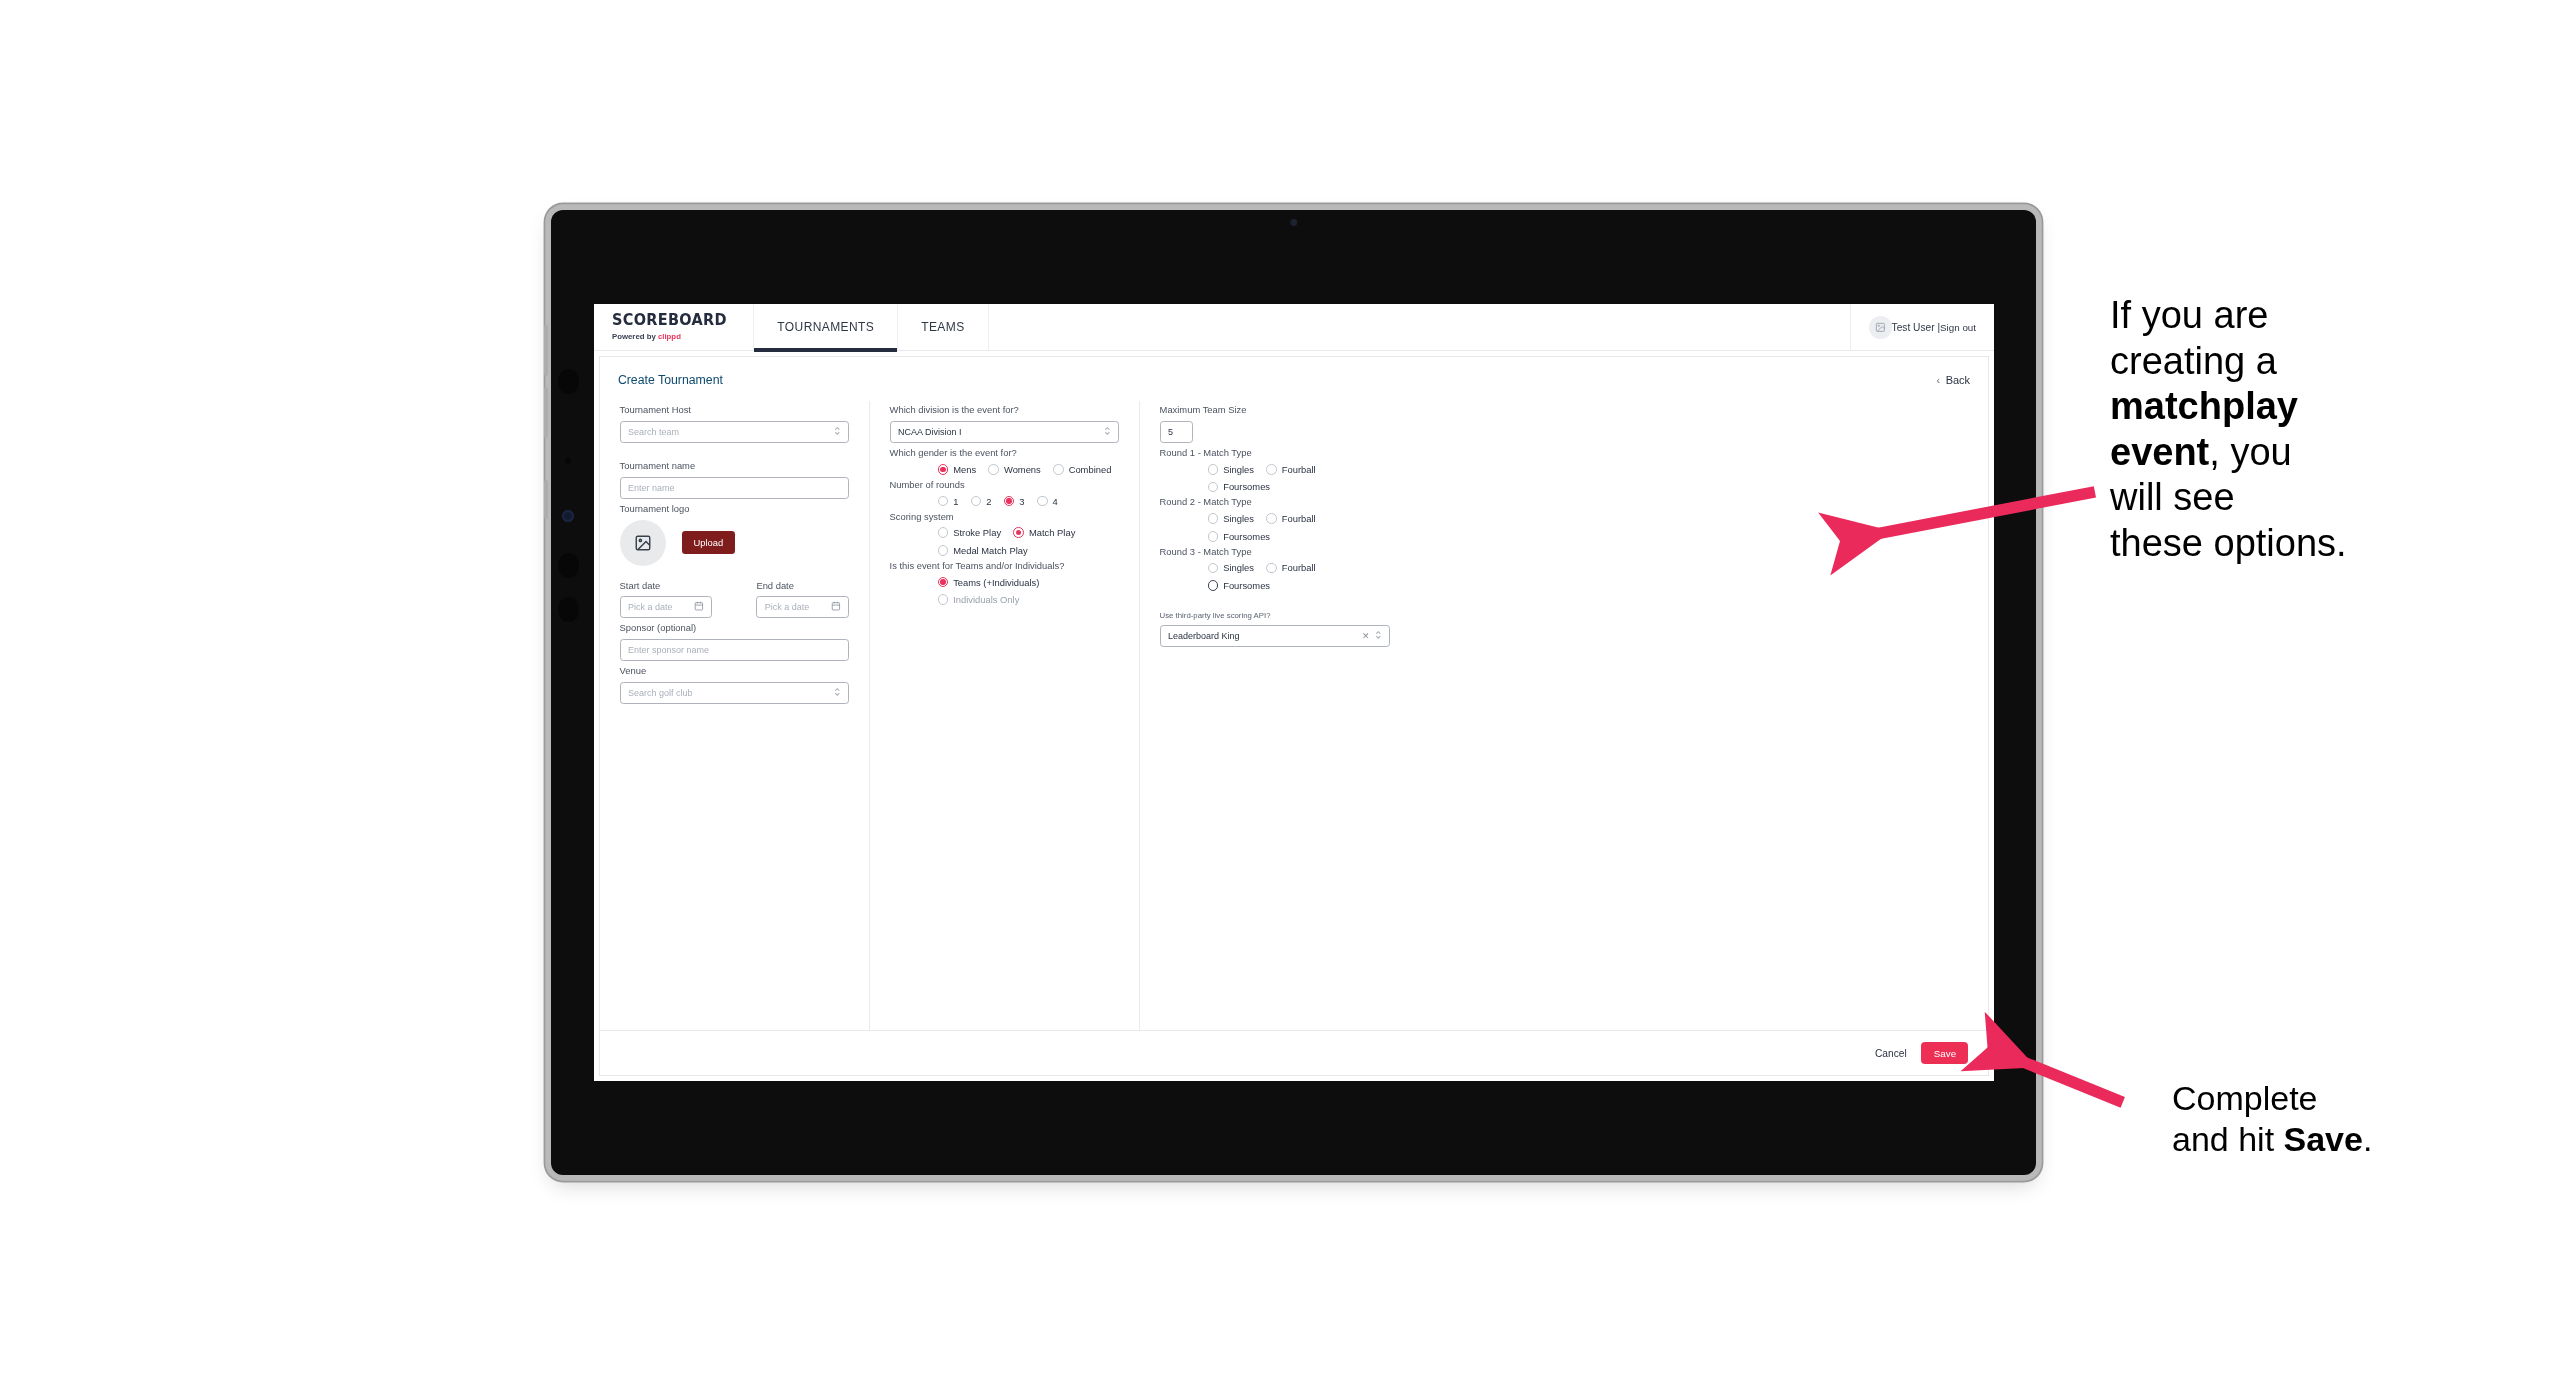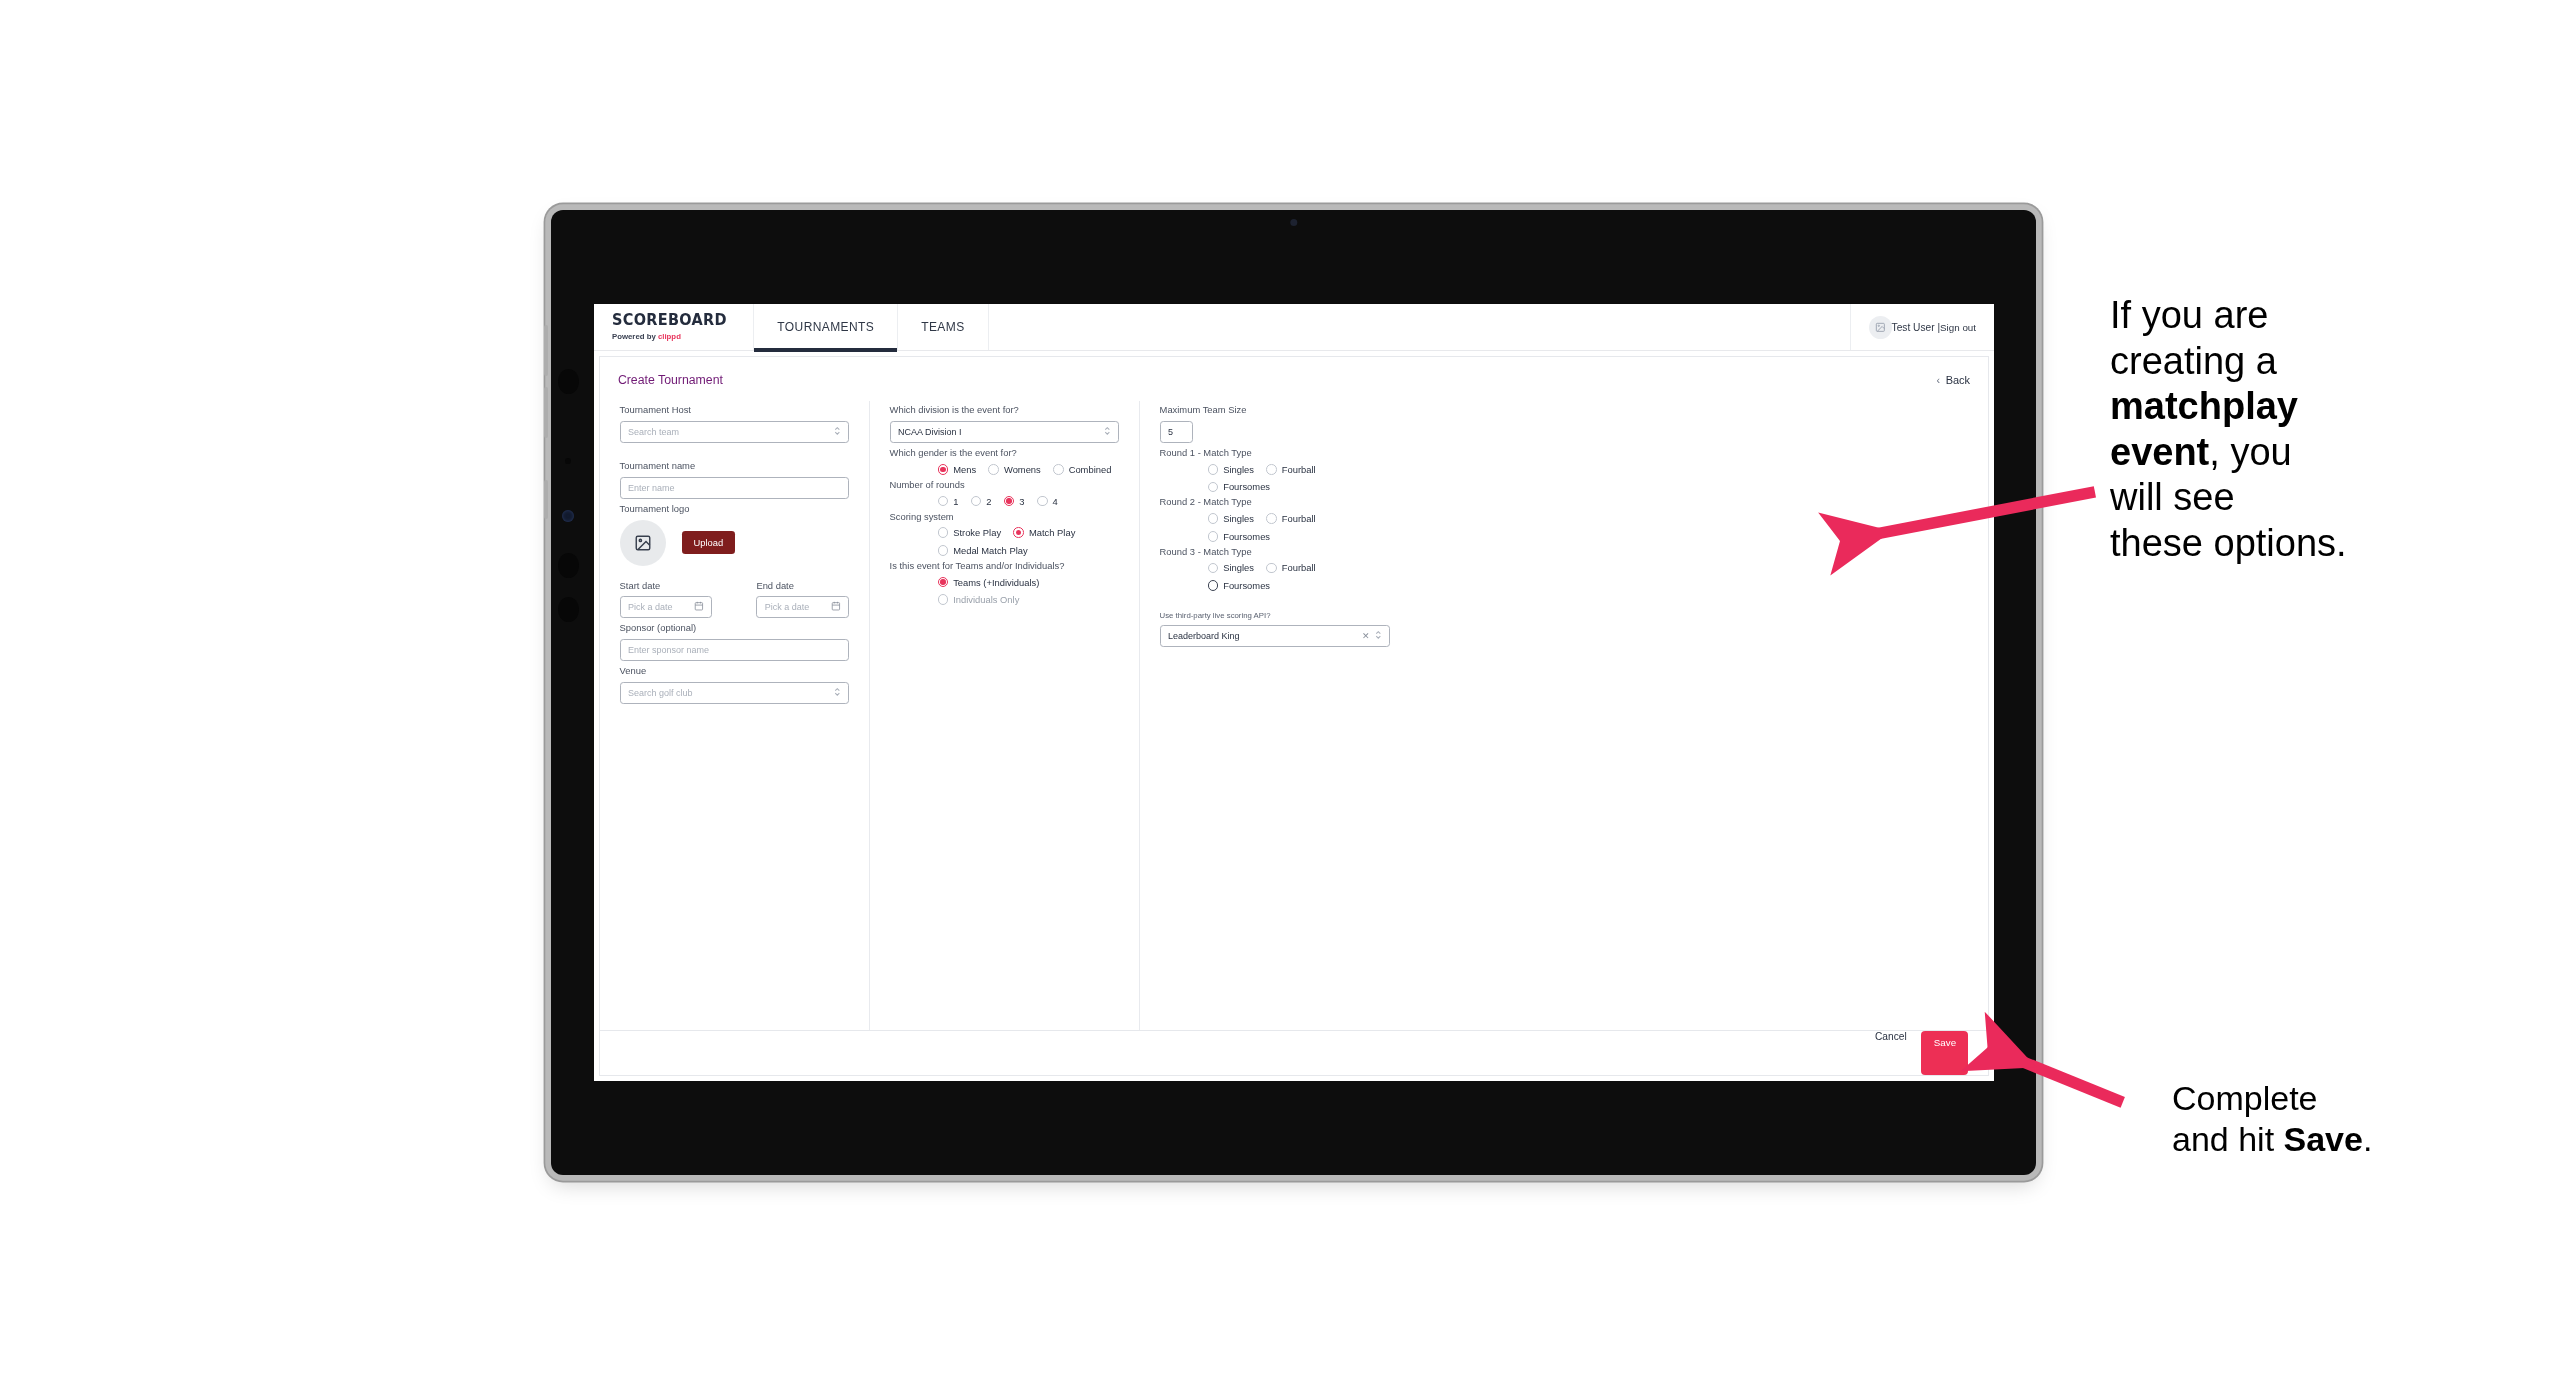--- a/index.html
+++ b/index.html
@@ -91,21 +91,21 @@
   .page {
     position:absolute; left:4.9px; right:4.9px; top:52px; bottom:4.9px;
     background:#fff;
     border:0.8px solid #e6e8ec;
     display:flex; flex-direction:column;
   }
   .page-head {
     display:flex; align-items:center; justify-content:space-between;
     padding: 15.6px 18px 13px 18px;
   }
-  .page-title { font-size:12.3px; color:#701a75; }
+  .page-title { font-size:12.3px; color:#0c4a6e; }
   .back-link { display:flex; align-items:center; gap:5.7px; font-size:11px; color:#2a3242; cursor:pointer; }
   .back-chev { font-size:10.7px; color:#6c7484; }
 
   .columns { flex:1; display:flex; padding: 1.6px 0 0 0; }
   .col { padding: 3.3px 19.7px 0 19.7px; }
   .col.c1 { width: 270px; border-right:0.8px solid #e8eaee; }
   .col.c2 { width: 270px; border-right:0.8px solid #e8eaee; }
   .col.c3 { width: 270px; }
   .col-inner { padding-bottom: 19.7px; }
 
@@ -152,21 +152,21 @@
   .radio-label { font-size:9.4px; color:#2a3242; }
   .radio-label.muted { color:#9aa1ab; }
 
   .num-input { width:33px; }
   .small-label { font-size:7.8px; color:#5a6170; margin: 0 0 4.9px 0; }
 
   
   .page-foot {
     border-top:0.8px solid #e6e8ec;
     height:45px;
-    display:flex; justify-content:flex-end;
+    display:flex; align-items:center; justify-content:flex-end;
     gap:14.8px; padding: 0 19.7px;
   }
   .cancel-btn { font-size:10.2px; color:#2a3242; cursor:pointer; }
   .save-btn {
     background:#ed2f55; color:#fff; border-radius:4.1px;
     padding: 5.7px 12.3px; font-size:9.8px; cursor:pointer;
   }
 
   
   .anno {

